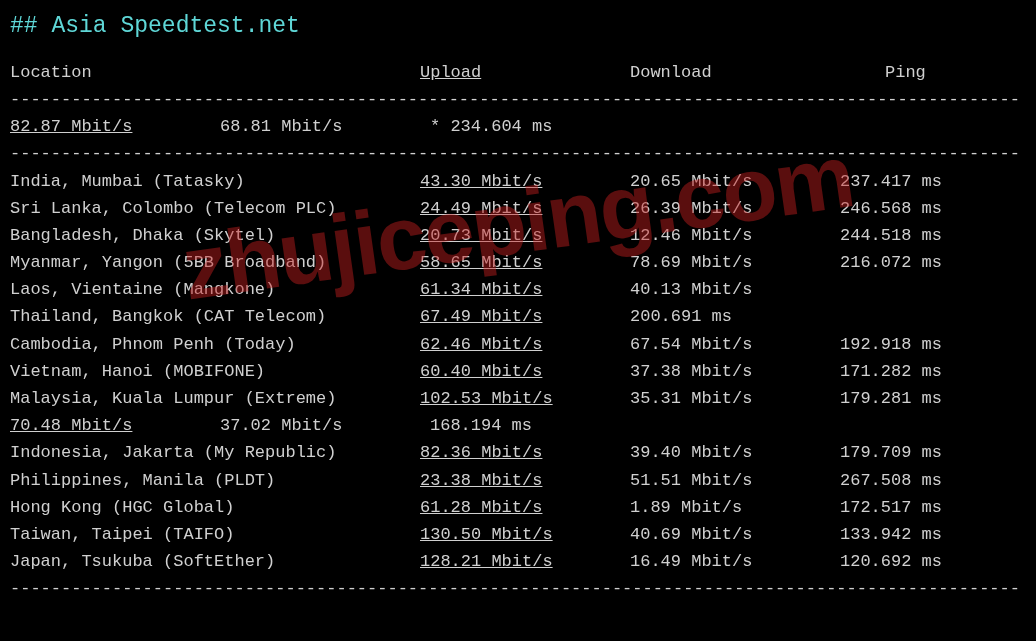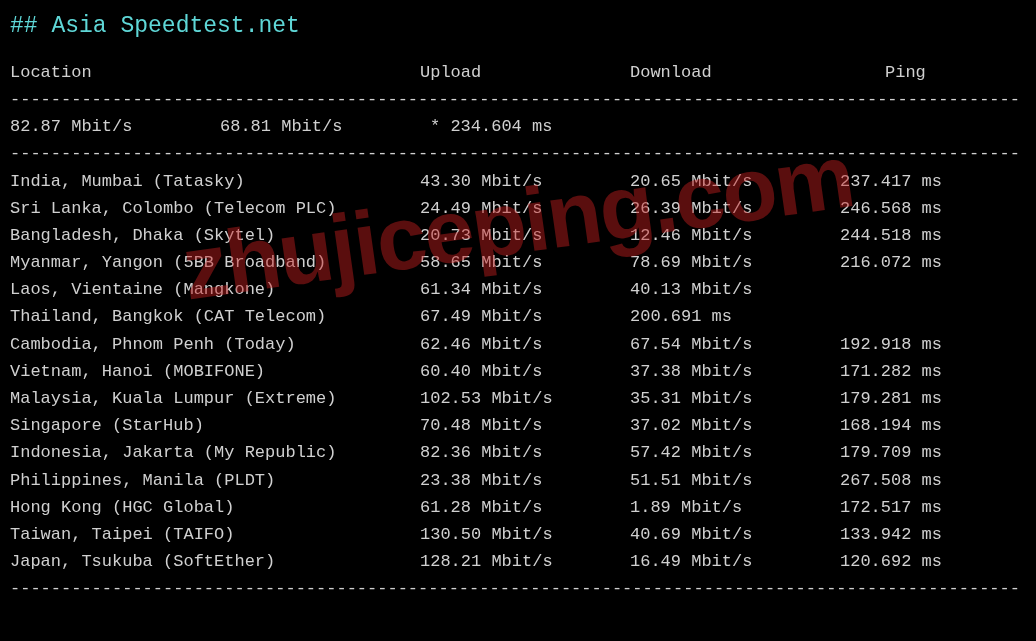--- a/index.html
+++ b/index.html
@@ -32,20 +32,21 @@
       white-space: pre;
       align-items: center;
     }
     .col-loc {
       width: 410px;
       flex-shrink: 0;
     }
     .col-up {
       width: 210px;
       flex-shrink: 0;
+      text-decoration: underline;
     }
     .col-down {
       width: 210px;
       flex-shrink: 0;
     }
     .col-ping {
       flex-shrink: 0;
     }
     .col-ping-header {
       padding-left: 45px;
@@ -96,22 +97,22 @@
 <div id="data-rows">
     <div class="row"><span class="col-loc">India, Mumbai (Tatasky)</span><span class="col-up">43.30 Mbit/s</span><span class="col-down">20.65 Mbit/s</span><span class="col-ping">237.417 ms</span></div>
     <div class="row"><span class="col-loc">Sri Lanka, Colombo (Telecom PLC)</span><span class="col-up">24.49 Mbit/s</span><span class="col-down">26.39 Mbit/s</span><span class="col-ping">246.568 ms</span></div>
     <div class="row"><span class="col-loc">Bangladesh, Dhaka (Skytel)</span><span class="col-up">20.73 Mbit/s</span><span class="col-down">12.46 Mbit/s</span><span class="col-ping">244.518 ms</span></div>
     <div class="row"><span class="col-loc">Myanmar, Yangon (5BB Broadband)</span><span class="col-up">58.65 Mbit/s</span><span class="col-down">78.69 Mbit/s</span><span class="col-ping">216.072 ms</span></div>
     <div class="row"><span class="col-loc">Laos, Vientaine (Mangkone)</span><span class="col-up">61.34 Mbit/s</span><span class="col-down">40.13 Mbit/s</span></div>
     <div class="row"><span class="col-loc">Thailand, Bangkok (CAT Telecom)</span><span class="col-up">67.49 Mbit/s</span><span class="col-ping">200.691 ms</span></div>
     <div class="row"><span class="col-loc">Cambodia, Phnom Penh (Today)</span><span class="col-up">62.46 Mbit/s</span><span class="col-down">67.54 Mbit/s</span><span class="col-ping">192.918 ms</span></div>
     <div class="row"><span class="col-loc">Vietnam, Hanoi (MOBIFONE)</span><span class="col-up">60.40 Mbit/s</span><span class="col-down">37.38 Mbit/s</span><span class="col-ping">171.282 ms</span></div>
     <div class="row"><span class="col-loc">Malaysia, Kuala Lumpur (Extreme)</span><span class="col-up">102.53 Mbit/s</span><span class="col-down">35.31 Mbit/s</span><span class="col-ping">179.281 ms</span></div>
-    <div class="row"><span class="col-loc">Singapore (StarHub)</span><span class="col-up">70.48 Mbit/s</span><span class="col-down">37.02 Mbit/s</span><span class="col-ping">168.194 ms</span></div>
-    <div class="row"><span class="col-loc">Indonesia, Jakarta (My Republic)</span><span class="col-up">82.36 Mbit/s</span><span class="col-down">57.42 Mbit/s</span><span class="col-ping">179.709 ms</span></div>
+    <div class="row"><span class="col-up">70.48 Mbit/s</span><span class="col-down">37.02 Mbit/s</span><span class="col-ping">168.194 ms</span></div>
+    <div class="row"><span class="col-loc">Indonesia, Jakarta (My Republic)</span><span class="col-up">82.36 Mbit/s</span><span class="col-down">39.40 Mbit/s</span><span class="col-ping">179.709 ms</span></div>
     <div class="row"><span class="col-loc">Philippines, Manila (PLDT)</span><span class="col-up">23.38 Mbit/s</span><span class="col-down">51.51 Mbit/s</span><span class="col-ping">267.508 ms</span></div>
     <div class="row"><span class="col-loc">Hong Kong (HGC Global)</span><span class="col-up">61.28 Mbit/s</span><span class="col-down">1.89 Mbit/s</span><span class="col-ping">172.517 ms</span></div>
     <div class="row"><span class="col-loc">Taiwan, Taipei (TAIFO)</span><span class="col-up">130.50 Mbit/s</span><span class="col-down">40.69 Mbit/s</span><span class="col-ping">133.942 ms</span></div>
     <div class="row"><span class="col-loc">Japan, Tsukuba (SoftEther)</span><span class="col-up">128.21 Mbit/s</span><span class="col-down">16.49 Mbit/s</span><span class="col-ping">120.692 ms</span></div>
   </div>
 
 <div class="separator">---------------------------------------------------------------------------------------------------</div>
 
 <div class="watermark">zhujiceping.com</div>
 

